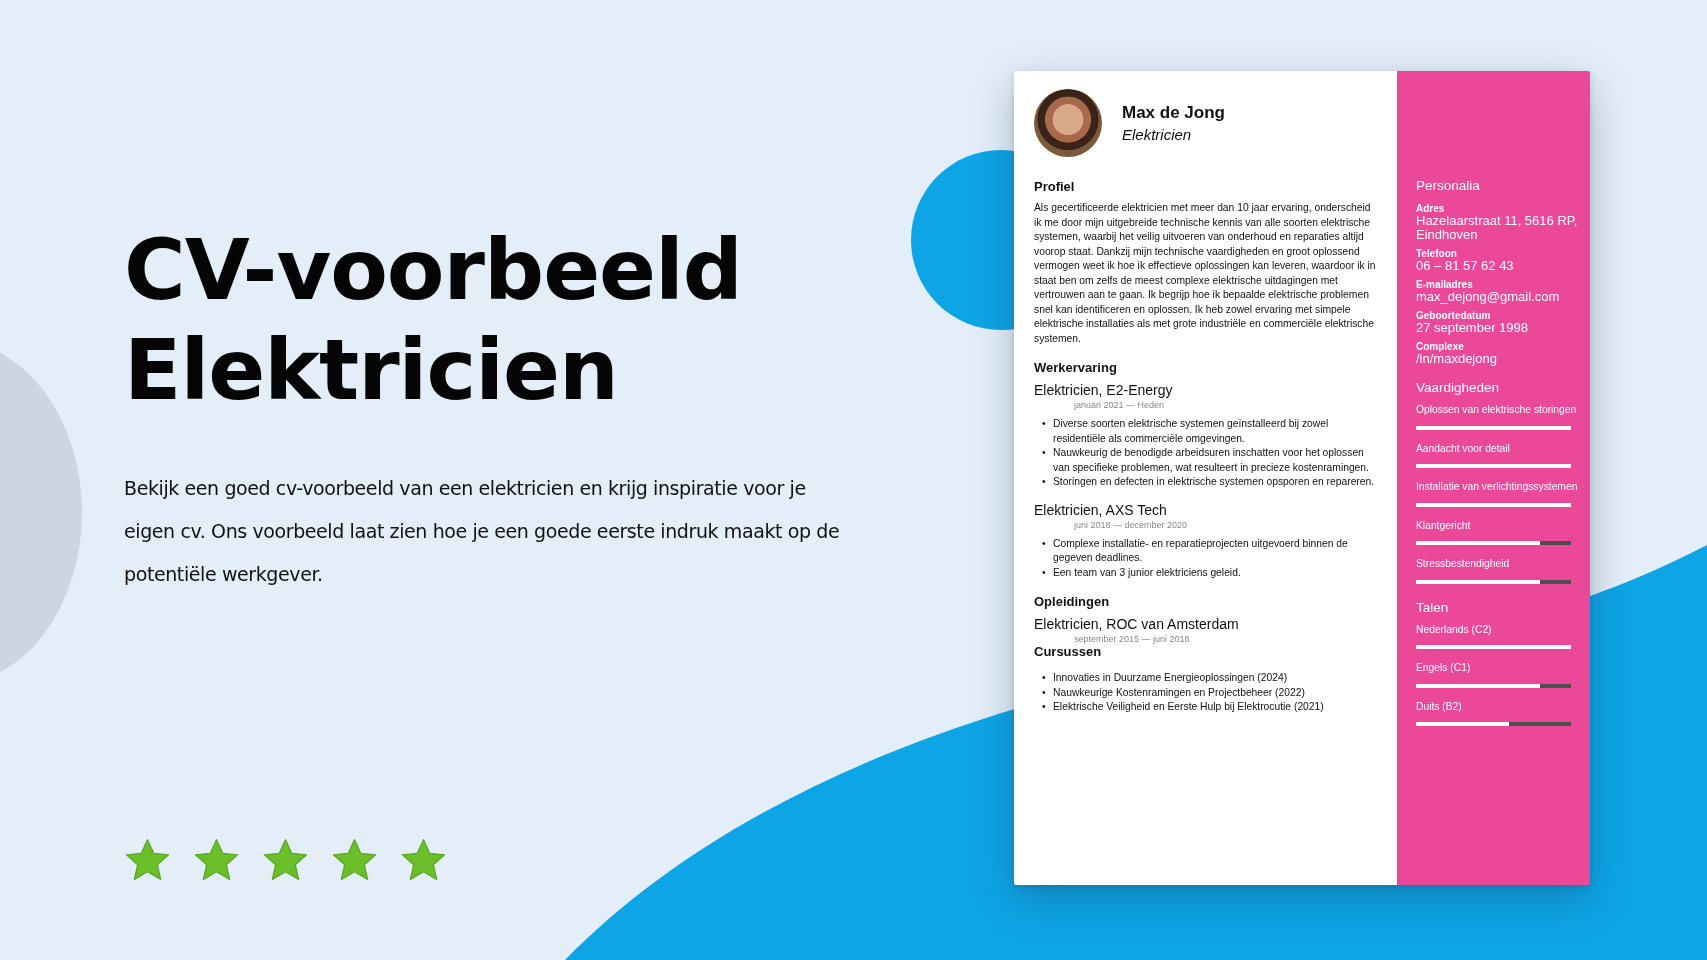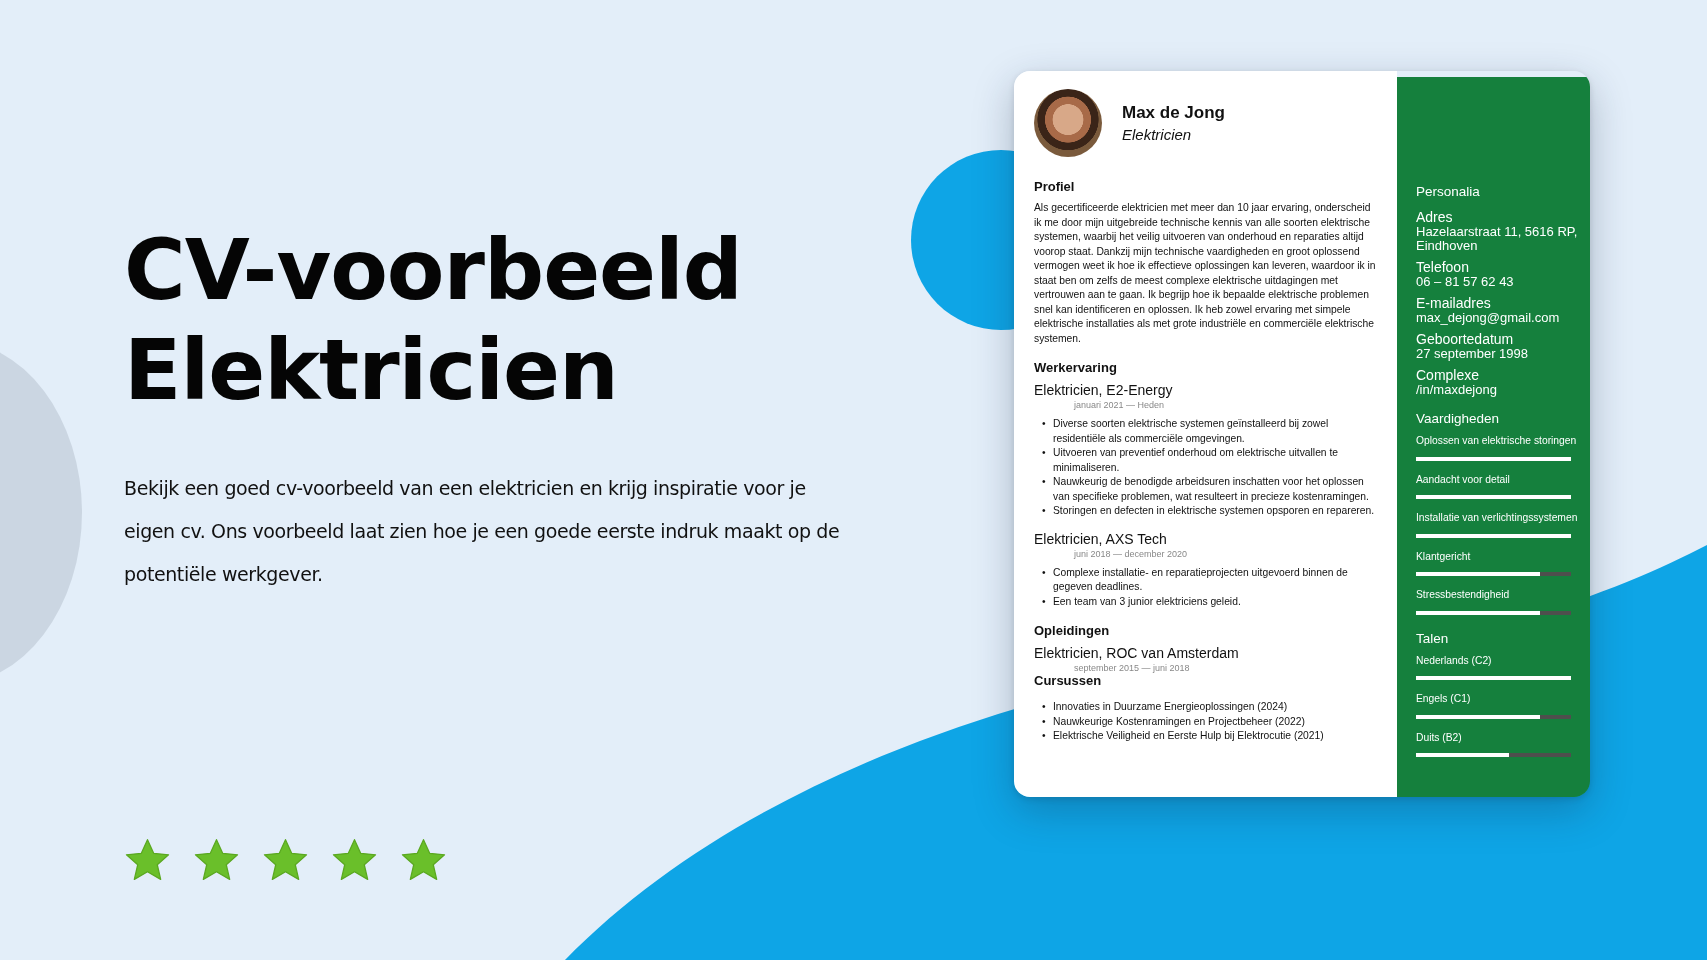--- a/index.html
+++ b/index.html
@@ -10,41 +10,41 @@
   .bg-circle-blue { position: absolute; left: 911px; top: 150px; width: 180px; height: 180px; border-radius: 50%; background: #0ea5e6; }
   .bg-wave { position: absolute; left: 0; top: 0; width: 1707px; height: 960px; }
 
   .hero { position: absolute; left: 124px; top: 220px; }
   .hero-title { font-family: "DejaVu Sans", sans-serif; font-weight: 700; font-size: 84px; line-height: 100px; color: #050505; letter-spacing: -1px; }
   .hero-text { position: absolute; left: 124px; top: 467px; width: 720px; font-family: "DejaVu Sans", sans-serif; font-size: 19px; line-height: 43px; color: #111; letter-spacing: -0.4px; }
 
   .stars { position: absolute; left: 122px; top: 835px; display: flex; gap: 18px; }
   .star { width: 51px; height: 51px; }
 
-  .card { position: absolute; left: 1014px; top: 71px; width: 576px; height: 726px; border-radius: 16px; overflow: hidden; display: flex;
+  .card { position: absolute; left: 1014px; top: 71px; width: 576px; height: 814px; border-radius: 2px; overflow: hidden; display: flex;
           box-shadow: 0 14px 40px rgba(20,40,70,0.28), 0 2px 6px rgba(0,0,0,0.12); }
   .card-main { width: 383px; background: #fff; padding: 18px 20px 0 20px; color: #111; }
-  .card-side { flex: 1; background: #15803d; padding: 107px 4px 0 19px; color: #fff; margin-top: 6px; }
+  .card-side { flex: 1; background: #ec4899; padding: 107px 4px 0 19px; color: #fff; }
 
   .cv-header { display: flex; align-items: center; gap: 20px; margin-bottom: 22px; }
   .avatar { width: 68px; height: 68px; border-radius: 50%; background: radial-gradient(circle at 50% 45%, #d8a888 0 30%, #a86a48 31% 45%, #3a2418 46% 60%, #7a5a3c 61%); flex: none; }
   .cv-name { font-weight: 700; font-size: 17px; color: #111; }
   .cv-role { font-style: italic; font-size: 15px; margin-top: 3px; color: #111; }
 
   .sec-h { font-weight: 700; font-size: 13px; margin: 12px 0 7px; }
   .para { font-size: 10.3px; line-height: 14.5px; color: #111; }
   .job-title { font-size: 14px; margin-top: 0; }
   .job-date { font-size: 9px; color: #888; margin-top: 2px; padding-left: 40px; }
   ul.bul { list-style: none; margin: 7px 0 0 0; }
   ul.bul li { font-size: 10.3px; line-height: 14.5px; padding-left: 19px; position: relative; }
   ul.bul li::before { content: "•"; position: absolute; left: 8px; top: 0; }
   .gap16 { height: 12px; }
 
   .side-h { font-size: 13.5px; margin-bottom: 10px; }
-  .p-label { font-weight: 400; font-size: 14px; margin-top: 6px; }
+  .p-label { font-weight: 700; font-size: 10px; margin-top: 6px; }
   .p-val { font-size: 13px; line-height: 14px; }
   .skill { margin-top: 8px; }
   .skill-label { font-size: 10.3px; line-height: 14.5px; }
   .bar { height: 4px; background: #4e4f4d; margin-top: 8px; width: 155px; }
   .bar-fill { height: 4px; background: #fff; }
 </style>
 </head>
 <body>
 
 <div class="bg-circle-gray"></div>
@@ -89,21 +89,20 @@
 
     <div class="sec-h">Profiel</div>
     <p class="para">Als gecertificeerde elektricien met meer dan 10 jaar ervaring, onderscheid ik me door mijn uitgebreide technische kennis van alle soorten elektrische systemen, waarbij het veilig uitvoeren van onderhoud en reparaties altijd voorop staat. Dankzij mijn technische vaardigheden en groot oplossend vermogen weet ik hoe ik effectieve oplossingen kan leveren, waardoor ik in staat ben om zelfs de meest complexe elektrische uitdagingen met vertrouwen aan te gaan. Ik begrijp hoe ik bepaalde elektrische problemen snel kan identificeren en oplossen. Ik heb zowel ervaring met simpele elektrische installaties als met grote industriële en commerciële elektrische systemen.</p>
 
     <div class="sec-h" style="margin-top:14px">Werkervaring</div>
     <div>
       <div class="job-title">Elektricien, E2-Energy</div>
       <div class="job-date">januari 2021 — Heden</div>
       <ul class="bul">
         <li>Diverse soorten elektrische systemen geïnstalleerd bij zowel residentiële als commerciële omgevingen.</li>
-        <li>Uitvoeren van preventief onderhoud om elektrische uitvallen te minimaliseren.</li>
         <li>Nauwkeurig de benodigde arbeidsuren inschatten voor het oplossen van specifieke problemen, wat resulteert in precieze kostenramingen.</li>
         <li>Storingen en defecten in elektrische systemen opsporen en repareren.</li>
       </ul>
     </div>
     <div class="gap16"></div>
     <div>
       <div class="job-title">Elektricien, AXS Tech</div>
       <div class="job-date">juni 2018 — december 2020</div>
       <ul class="bul">
         <li>Complexe installatie- en reparatieprojecten uitgevoerd binnen de gegeven deadlines.</li>

